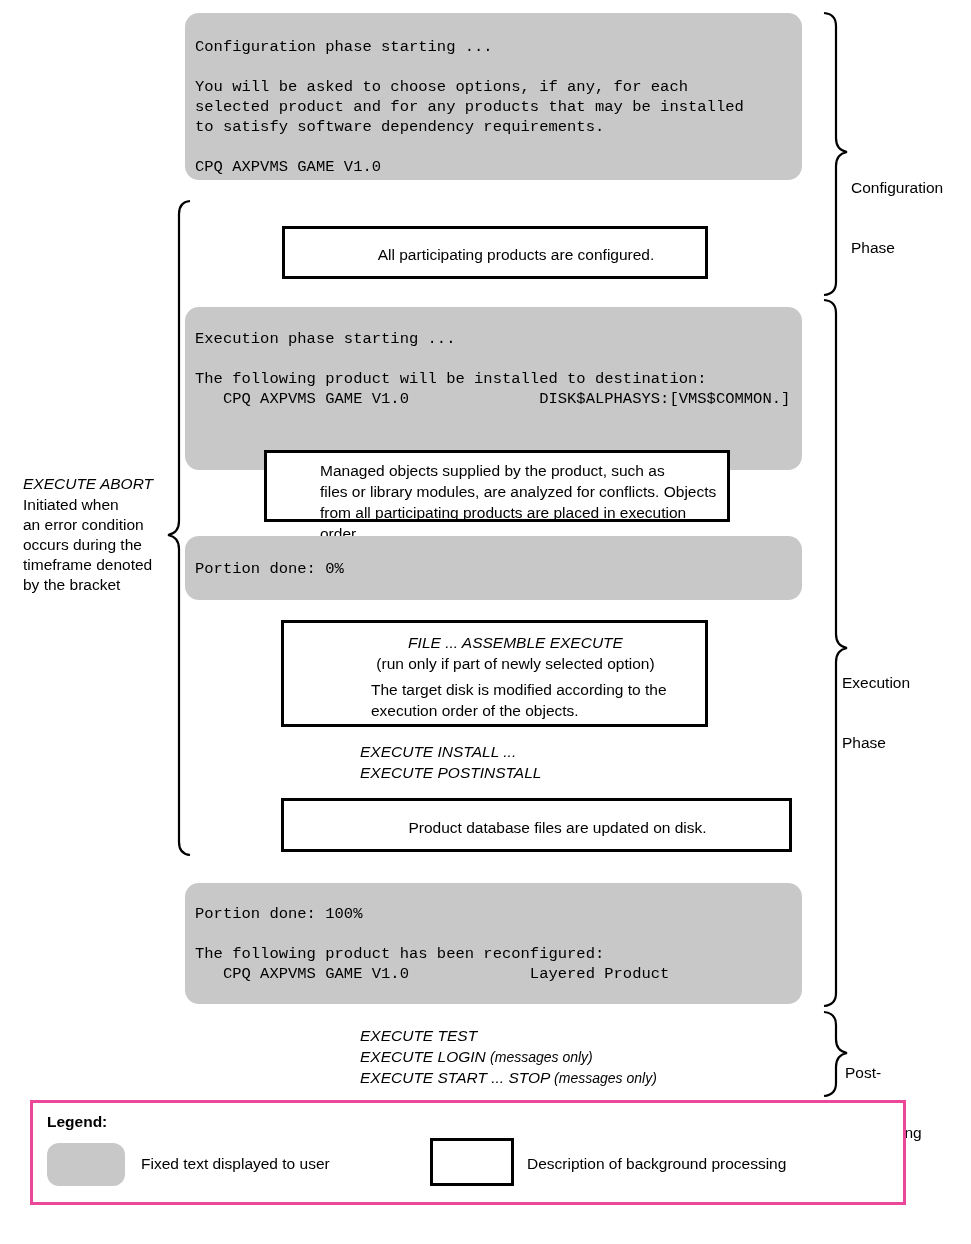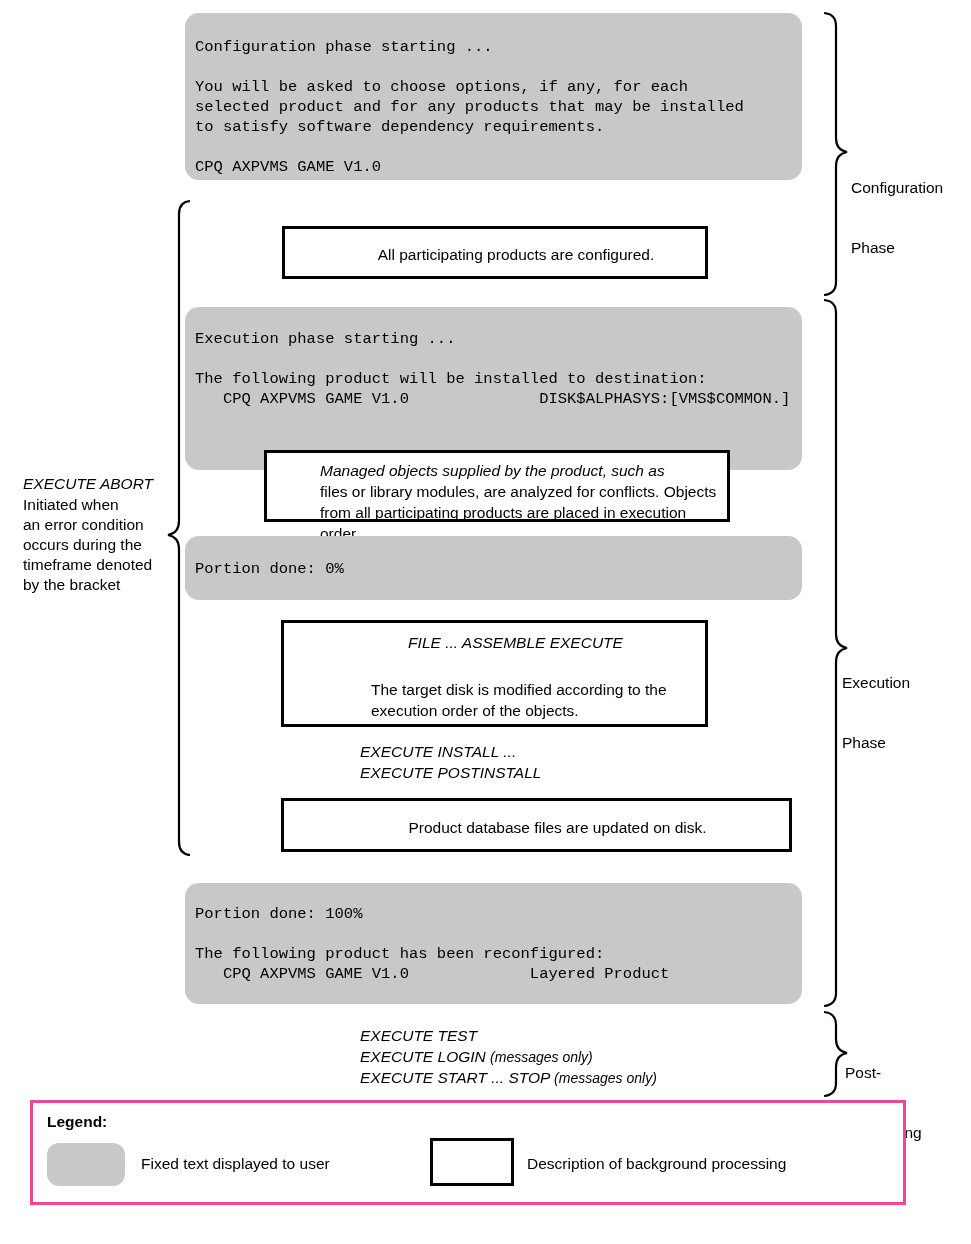--- a/index.html
+++ b/index.html
@@ -160,31 +160,32 @@
   </div>
 
   <div class="gray-panel" id="panel-exec-start" style="left:185px; top:307px; width:617px; height:163px;">
     <div class="mono-lines" style="left:10px; top:22px;">Execution phase starting ...
 
 The following product will be installed to destination:
    CPQ AXPVMS GAME V1.0              DISK$ALPHASYS:[VMS$COMMON.]</div>
   </div>
 
   <div class="white-box" id="box-managed-objects" style="left:264px; top:450px; width:466px; height:72px;">
-    <div class="inner" style="top:7px; left:11px; right:8px;font-style:italic;">Managed objects supplied by the product, such as</div>
+    <div class="inner" style="top:7px; left:11px; right:8px;">Managed objects supplied by the product, such as</div>
     <div class="inner" style="top:28px; left:11px; right:8px;">files or library modules, are analyzed for conflicts. Objects</div>
     <div class="inner" style="top:49px; left:11px; right:8px;">from all participating products are placed in execution order.</div>
   </div>
 
   <div class="gray-panel" id="panel-portion-0" style="left:185px; top:536px; width:617px; height:64px;">
     <div class="mono-lines" style="left:10px; top:23px;">Portion done: 0%</div>
   </div>
 
   <div class="white-box" id="box-file-assemble" style="left:281px; top:620px; width:427px; height:107px;">
     <div class="inner ital centered" style="top:9px;">FILE ... ASSEMBLE EXECUTE</div>
+    <div class="inner centered" style="top:30px;">(run only if part of newly selected option)</div>
     <div class="inner" style="top:56px; left:45px; right:10px;">The target disk is modified according to the</div>
     <div class="inner" style="top:77px; left:45px; right:10px;">execution order of the objects.</div>
   </div>
 
   <div class="label ital" id="lbl-execute-install" style="left:360px; top:742px;">EXECUTE INSTALL ...</div>
   <div class="label ital" id="lbl-execute-postinstall" style="left:360px; top:763px;">EXECUTE POSTINSTALL</div>
 
   <div class="white-box" id="box-product-database" style="left:281px; top:798px; width:511px; height:54px;">
     <div class="inner centered" style="top:16px;">Product database files are updated on disk.</div>
   </div>

